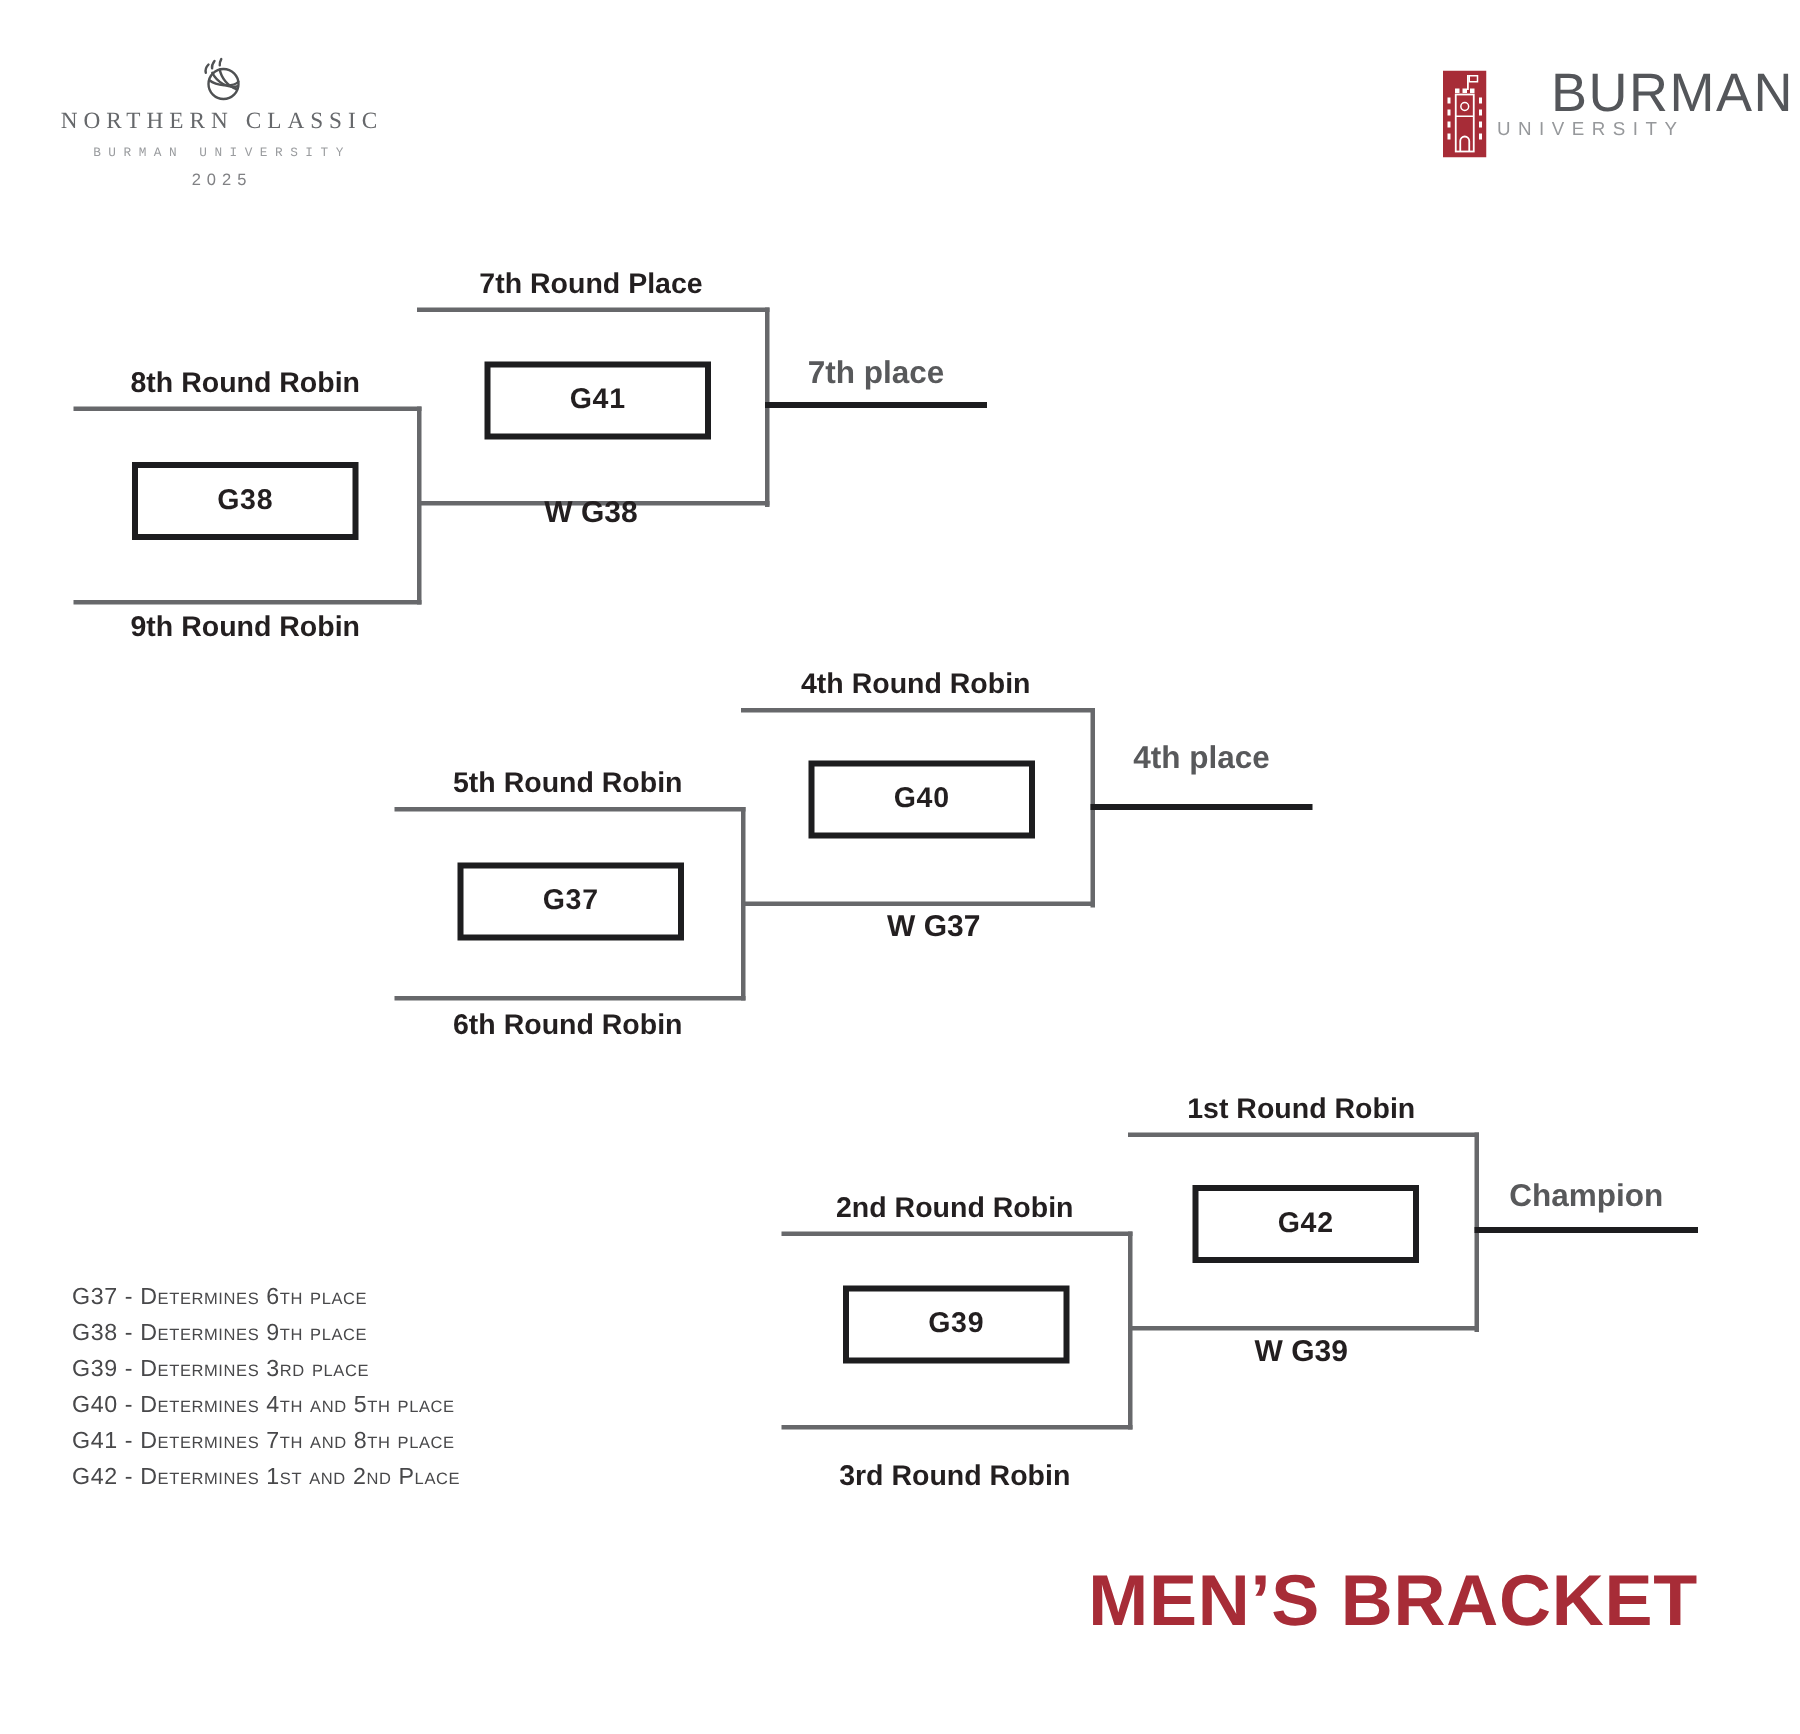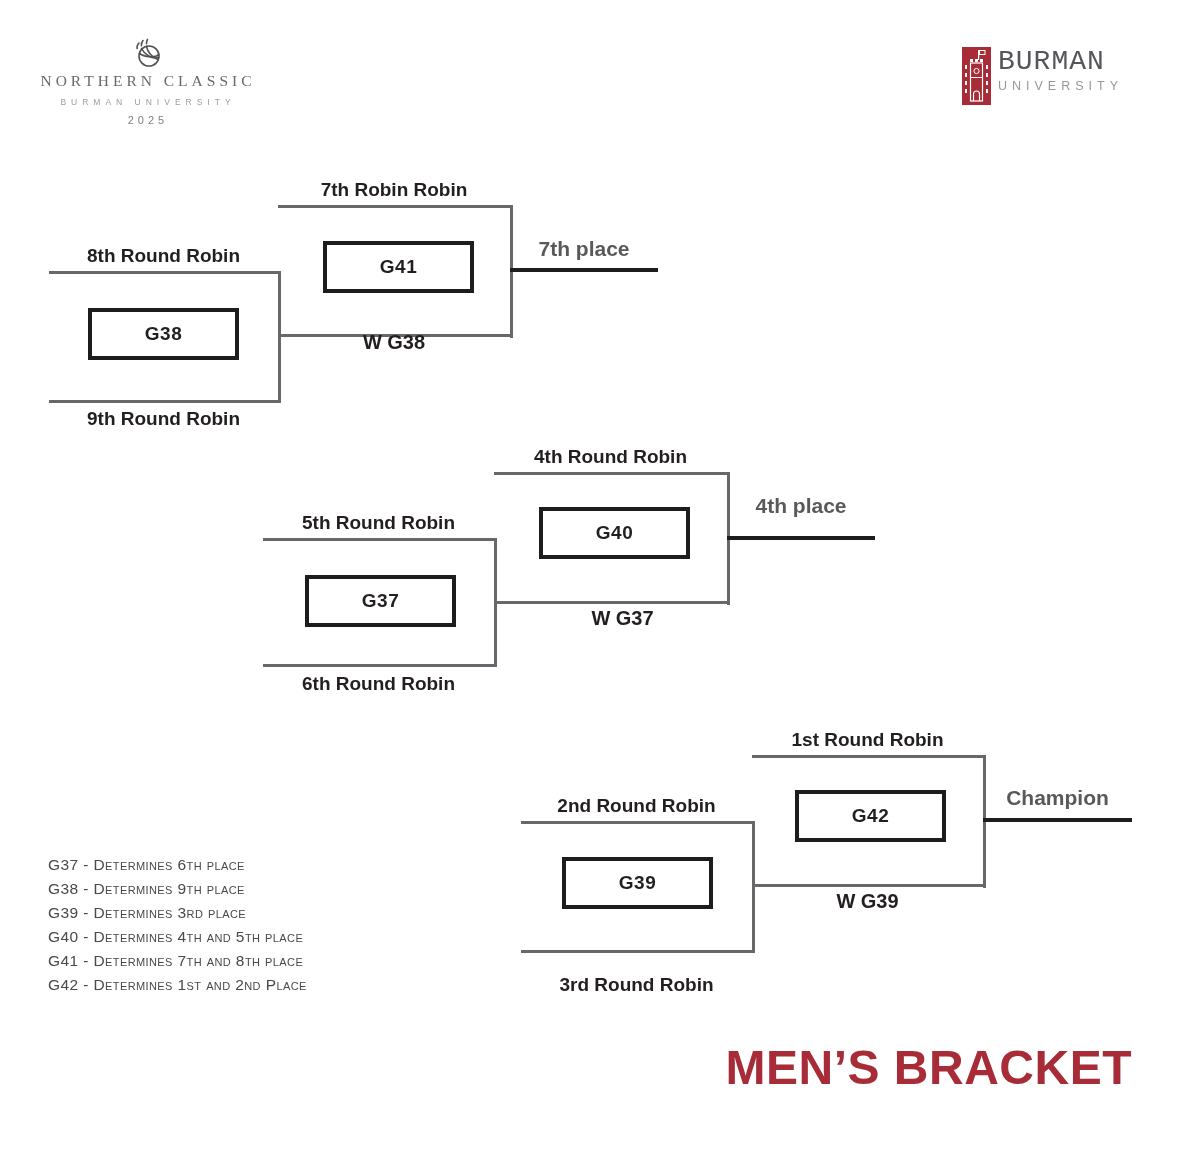--- a/index.html
+++ b/index.html
@@ -27,29 +27,29 @@
 
   
   .poster-title { position:absolute; left:698px; top:1040px; width:434px; text-align:right;
                   font-size:48px; font-weight:bold; letter-spacing:.5px; color:#A72C37; }
 
   
   .nc-logo { position:absolute; left:38px; top:36px; width:220px; text-align:center; }
   .nc-ball { display:block; margin:0 auto 2px auto; }
   .nc-title { font-family:"Liberation Serif", serif; font-size:15.5px; letter-spacing:4px;
               color:#66686B; white-space:nowrap; }
-  .nc-sub { font-family:Liberation Sans, sans-serif; font-size:8.5px; letter-spacing:5px;
+  .nc-sub { font-family:Liberation Mono, monospace; font-size:8.5px; letter-spacing:5px;
             color:#9A9C9F; margin-top:7px; white-space:nowrap; }
   .nc-year { font-size:11px; font-weight:normal; letter-spacing:4px; color:#808184; margin-top:7px; }
 
   
   .bu-logo { position:absolute; left:962px; top:47px; display:flex; align-items:flex-start; }
   .bu-text { margin-left:7px; }
-  .bu-name { font-family:Liberation Mono, monospace; font-size:28px; color:#54565A;
-             letter-spacing:1px; line-height:30px; white-space:nowrap; }
+  .bu-name { font-family:Liberation Sans, sans-serif; font-size:36px; color:#54565A;
+             letter-spacing:1px; line-height:30px; white-space:nowrap;margin-left:36px; }
   .bu-sub { font-size:12.5px; letter-spacing:5px; color:#96989B; margin-top:2px; white-space:nowrap; }
 </style>
 </head>
 <body>
 
 <div class="page">
 
   <div class="nc-logo">
     <svg class="nc-ball" width="34" height="34" viewBox="0 0 34 34" fill="none" stroke="#4F5153" stroke-width="1.6" stroke-linecap="round">
       <circle cx="18" cy="20" r="10"></circle>
@@ -93,21 +93,21 @@
   </div>
 
   <div>
     <div class="lbl" style="left:49px; top:245px; width:229px;">8th Round Robin</div>
     <div class="hline" style="left:49px; top:271px; width:232px;"></div>
     <div class="gamebox" style="left:88px; top:308px;">G38</div>
     <div class="hline" style="left:49px; top:400px; width:232px;"></div>
     <div class="lbl" style="left:49px; top:408px; width:229px;">9th Round Robin</div>
     <div class="vline" style="left:278px; top:271px; height:132px;"></div>
 
-    <div class="lbl" style="left:278px; top:179px; width:232px;">7th Robin Robin</div>
+    <div class="lbl" style="left:278px; top:179px; width:232px;">7th Round Place</div>
     <div class="hline" style="left:278px; top:205px; width:235px;"></div>
     <div class="gamebox" style="left:323px; top:241px;">G41</div>
     <div class="hline" style="left:278px; top:334px; width:235px;"></div>
     <div class="lbl" style="left:278px; top:332px; width:232px; font-size:20px;">W G38</div>
     <div class="vline" style="left:510px; top:205px; height:133px;"></div>
 
     <div class="lbl place" style="left:510px; top:238px; width:148px;">7th place</div>
     <div class="hline black" style="left:510px; top:268px; width:148px;"></div>
   </div>
 

